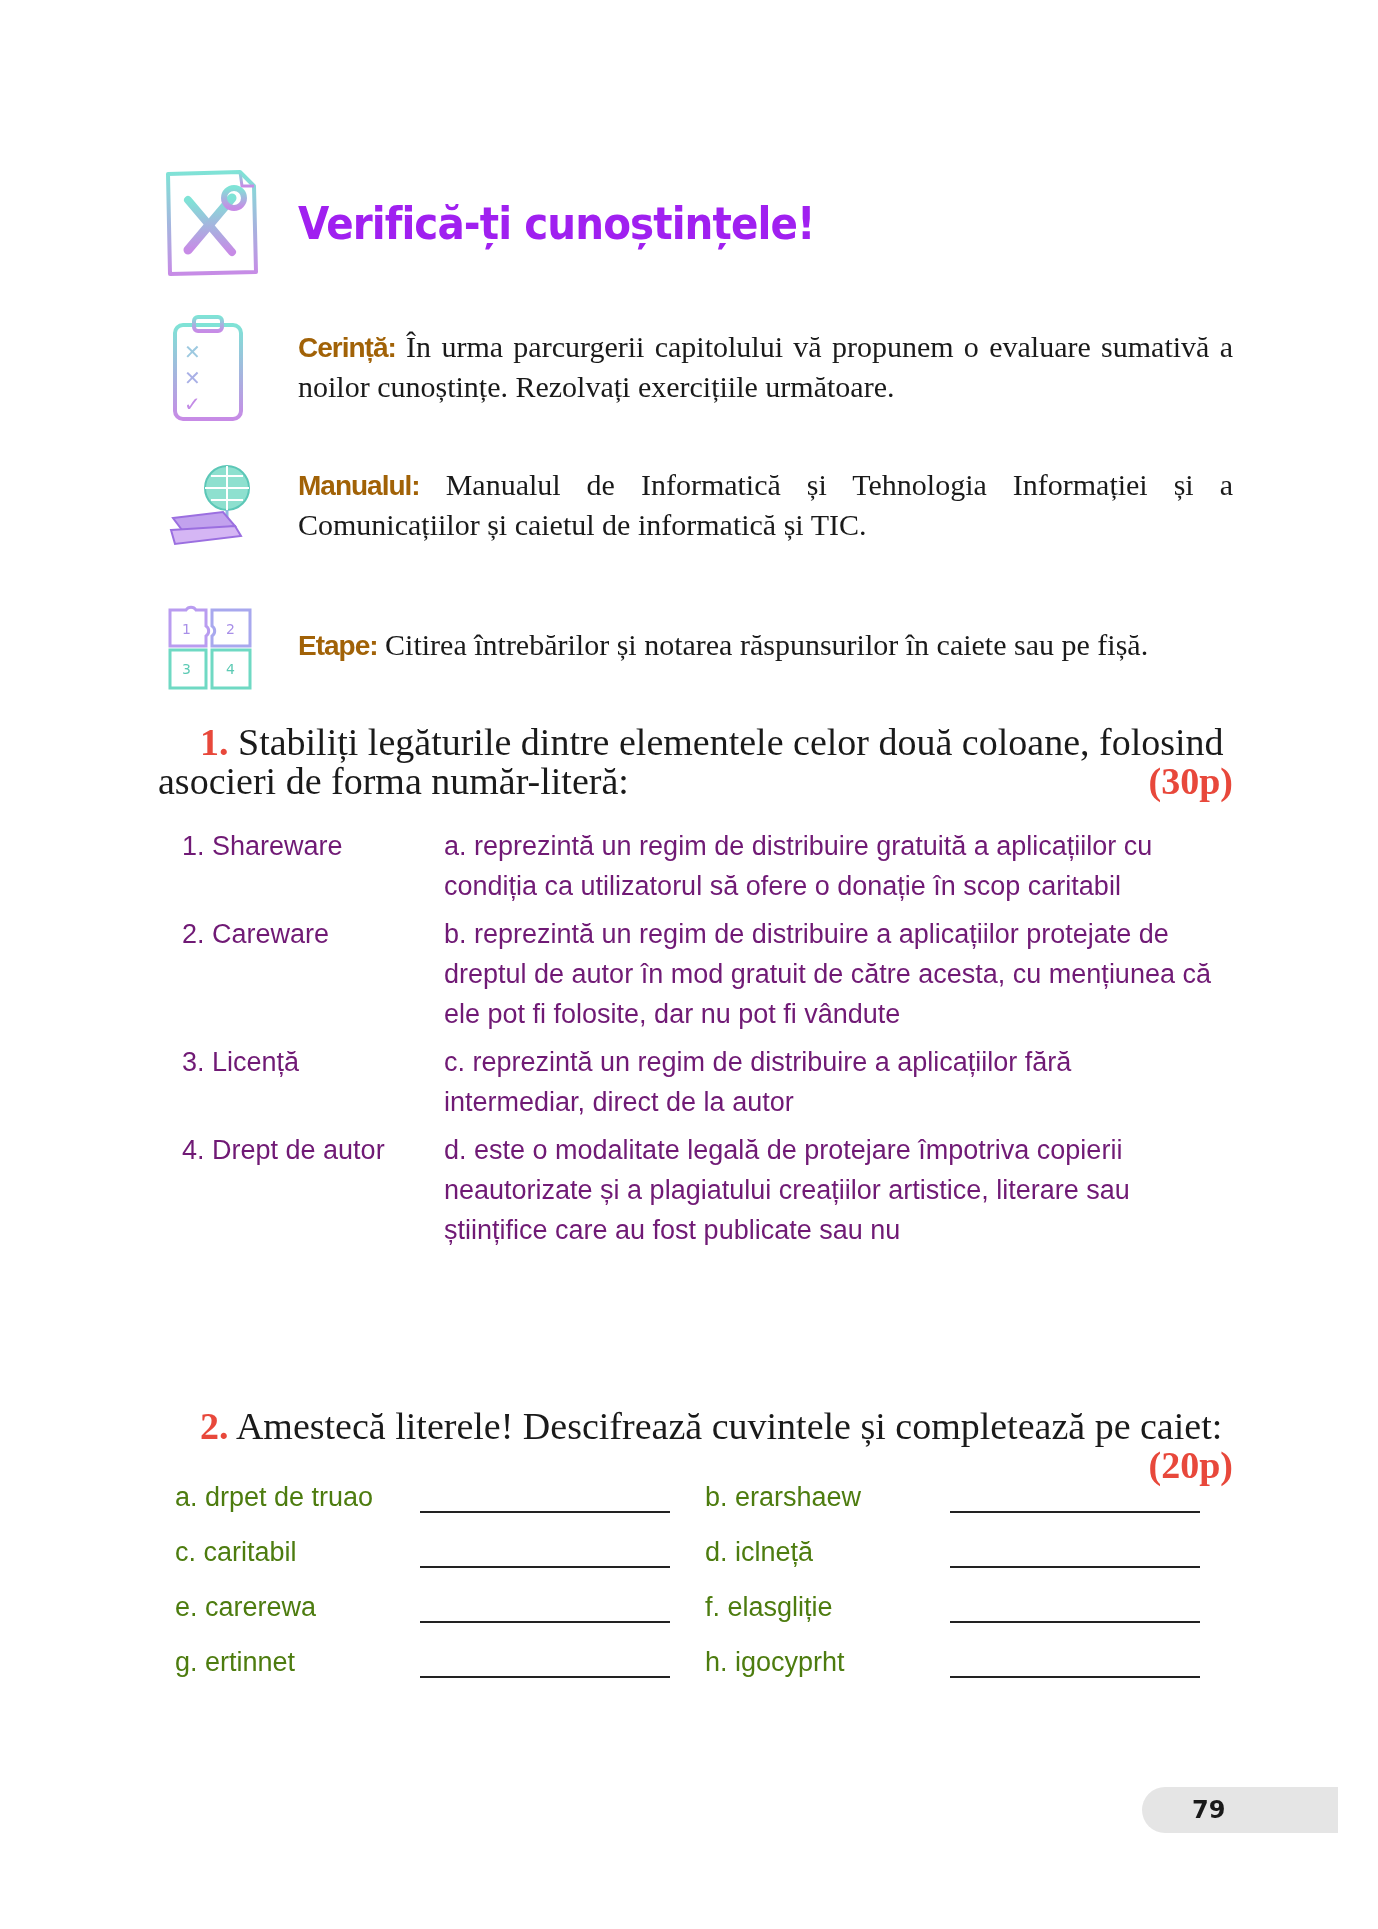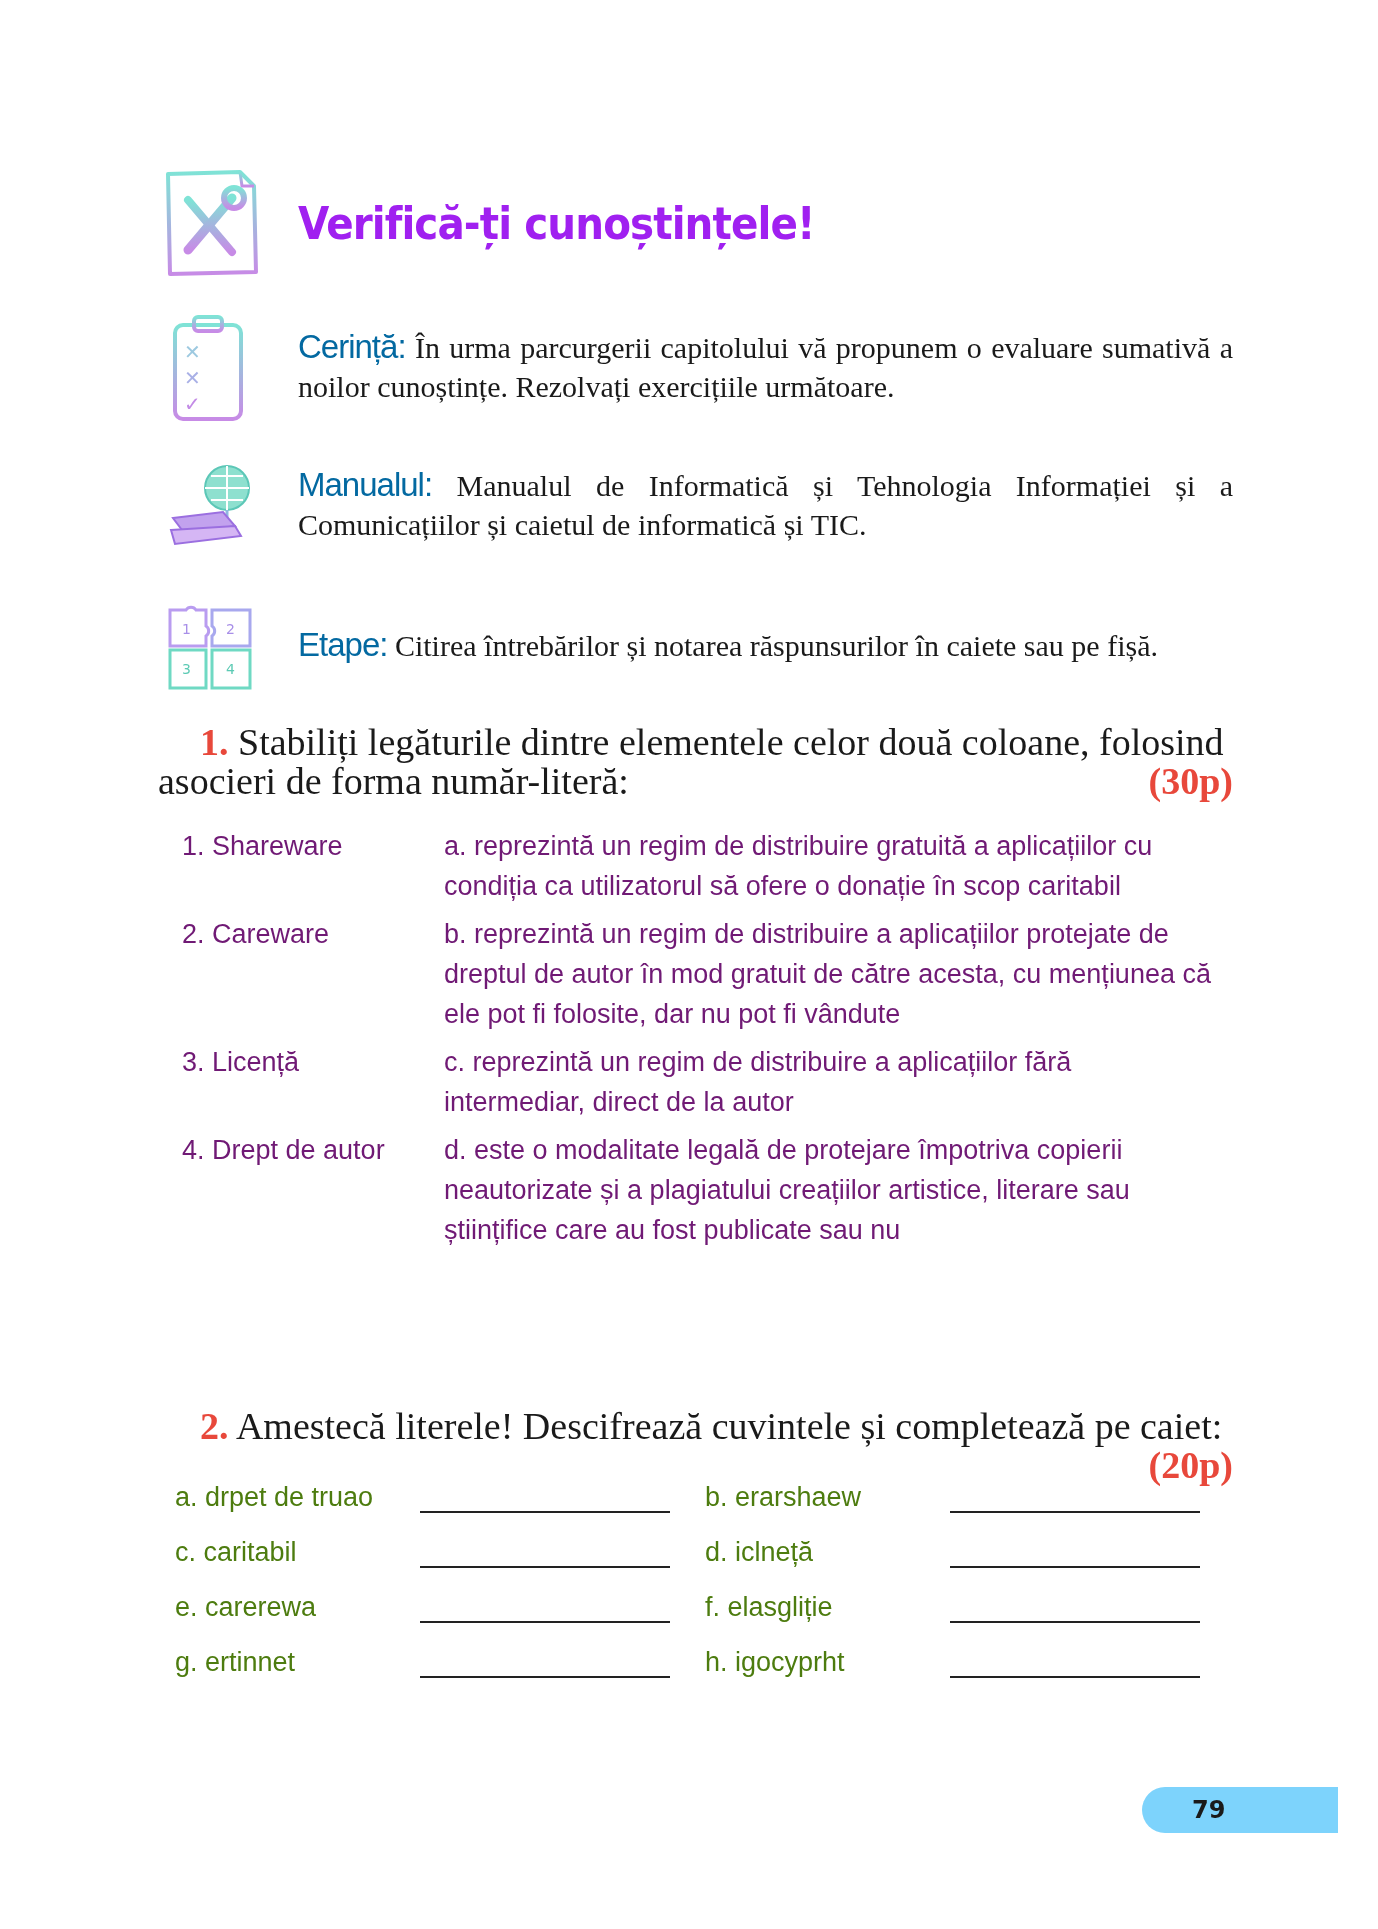--- a/index.html
+++ b/index.html
@@ -13,22 +13,23 @@
     font-size: 44px; color: #a020f0; letter-spacing: -1px;
     transform: scaleX(0.92); transform-origin: left center;
   }
 
   .intro {
     position: absolute; left: 298px; width: 935px;
     font-family: "Liberation Serif", serif; font-size: 30px; line-height: 39px;
     text-align: justify;
   }
   .intro .lbl {
-    font-family: "Liberation Sans", sans-serif; color: #0369a1; font-size: 33px;
+    font-family: "Liberation Sans", sans-serif; color: #a16207; font-size: 28px;
     letter-spacing: -1px;
+    font-weight: bold;
   }
 
   .q {
     position: absolute; left: 158px; width: 1075px;
     font-family: "Liberation Serif", serif; font-size: 38px; line-height: 39px;
   }
   .q .num { color: #e8483b; font-weight: bold; }
   .q .pts { color: #e8483b; font-weight: bold; float: right; }
 
   .match { position: absolute; left: 182px; width: 1060px; }
@@ -37,21 +38,21 @@
   .match-row .def { width: 770px; }
 
   .words { position: absolute; left: 175px; top: 1458px; width: 1050px; }
   .word-row { display: flex; align-items: flex-end; height: 55px; font-family: "Liberation Sans", sans-serif; font-size: 27px; color: #4d7c0f; }
   .word-row .w { width: 245px; flex: none; }
   .word-row .blank { width: 250px; flex: none; border-bottom: 2px solid #222; height: 22px; margin-right: 35px; }
   .word-row .w2 { width: 245px; flex: none; }
 
   .page-tab {
     position: absolute; left: 1142px; top: 1787px; width: 196px; height: 46px;
-    background: #7dd3fc; border-radius: 23px 0 0 23px;
+    background: #e5e5e5; border-radius: 23px 0 0 23px;
     font-family: "DejaVu Sans", sans-serif; font-weight: bold; font-size: 24px;
     display: flex; align-items: center; padding-left: 50px; box-sizing: border-box;
   }
 </style>
 </head>
 <body>
 
 
 
 <defs></defs>

